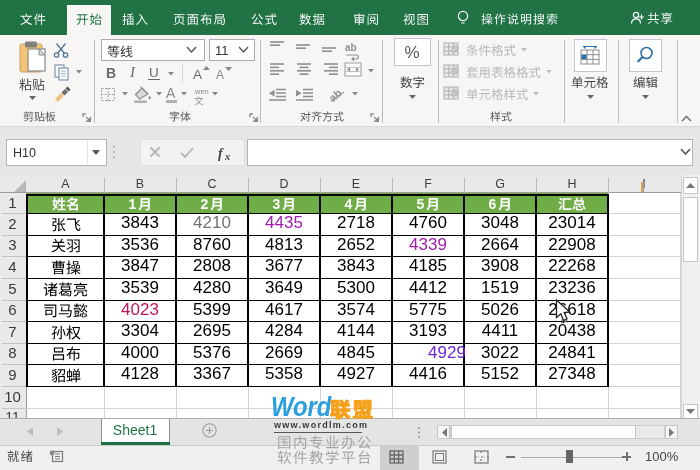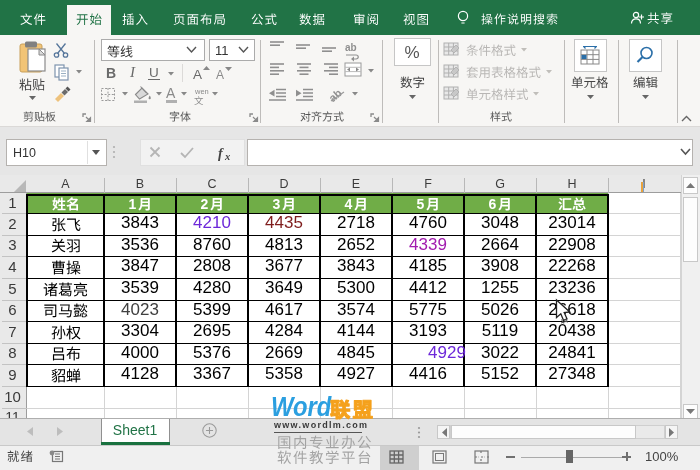--- a/index.html
+++ b/index.html
@@ -824,22 +824,22 @@
     </div>
     <div class="s" style="left:50.5px;top:216.8px">
       <svg width="30.0" height="16.5">
         <g fill="#000" transform="translate(0,13.20) scale(0.01500,-0.01500)">
           <use href="#gr5f20" x="0"></use>
           <use href="#gr98de" x="1000"></use>
         </g>
       </svg>
     </div>
     <div class="lt" style="left:140.0px;top:213.1px;transform:translateX(-50%);font:400 17.0px 'Liberation Sans',sans-serif;color:#000">3843</div>
-    <div class="lt" style="left:212.0px;top:213.1px;transform:translateX(-50%);font:400 17.0px 'Liberation Sans',sans-serif;color:#6d28d9">4210</div>
-    <div class="lt" style="left:284.0px;top:213.1px;transform:translateX(-50%);font:400 17.0px 'Liberation Sans',sans-serif;color:#7f1d1d">4435</div>
+    <div class="lt" style="left:212.0px;top:213.1px;transform:translateX(-50%);font:400 17.0px 'Liberation Sans',sans-serif;color:#737373">4210</div>
+    <div class="lt" style="left:284.0px;top:213.1px;transform:translateX(-50%);font:400 17.0px 'Liberation Sans',sans-serif;color:#a21caf">4435</div>
     <div class="lt" style="left:356.0px;top:213.1px;transform:translateX(-50%);font:400 17.0px 'Liberation Sans',sans-serif;color:#000">2718</div>
     <div class="lt" style="left:428.0px;top:213.1px;transform:translateX(-50%);font:400 17.0px 'Liberation Sans',sans-serif;color:#000">4760</div>
     <div class="lt" style="left:500.0px;top:213.1px;transform:translateX(-50%);font:400 17.0px 'Liberation Sans',sans-serif;color:#000">3048</div>
     <div class="lt" style="left:572.0px;top:213.1px;transform:translateX(-50%);font:400 17.0px 'Liberation Sans',sans-serif;color:#000">23014</div>
     <div class="s" style="left:50.5px;top:238.3px">
       <svg width="30.0" height="16.5">
         <g fill="#000" transform="translate(0,13.20) scale(0.01500,-0.01500)">
           <use href="#gr5173" x="0"></use>
           <use href="#gr7fbd" x="1000"></use>
         </g>
@@ -874,52 +874,52 @@
           <use href="#gr845b" x="1000"></use>
           <use href="#gr4eae" x="2000"></use>
         </g>
       </svg>
     </div>
     <div class="lt" style="left:140.0px;top:278.1px;transform:translateX(-50%);font:400 17.0px 'Liberation Sans',sans-serif;color:#000">3539</div>
     <div class="lt" style="left:212.0px;top:278.1px;transform:translateX(-50%);font:400 17.0px 'Liberation Sans',sans-serif;color:#000">4280</div>
     <div class="lt" style="left:284.0px;top:278.1px;transform:translateX(-50%);font:400 17.0px 'Liberation Sans',sans-serif;color:#000">3649</div>
     <div class="lt" style="left:356.0px;top:278.1px;transform:translateX(-50%);font:400 17.0px 'Liberation Sans',sans-serif;color:#000">5300</div>
     <div class="lt" style="left:428.0px;top:278.1px;transform:translateX(-50%);font:400 17.0px 'Liberation Sans',sans-serif;color:#000">4412</div>
-    <div class="lt" style="left:500.0px;top:278.1px;transform:translateX(-50%);font:400 17.0px 'Liberation Sans',sans-serif;color:#000">1255</div>
+    <div class="lt" style="left:500.0px;top:278.1px;transform:translateX(-50%);font:400 17.0px 'Liberation Sans',sans-serif;color:#000">1519</div>
     <div class="lt" style="left:572.0px;top:278.1px;transform:translateX(-50%);font:400 17.0px 'Liberation Sans',sans-serif;color:#000">23236</div>
     <div class="s" style="left:43.0px;top:303.3px">
       <svg width="45.0" height="16.5">
         <g fill="#000" transform="translate(0,13.20) scale(0.01500,-0.01500)">
           <use href="#gr53f8" x="0"></use>
           <use href="#gr9a6c" x="1000"></use>
           <use href="#gr61ff" x="2000"></use>
         </g>
       </svg>
     </div>
-    <div class="lt" style="left:140.0px;top:299.6px;transform:translateX(-50%);font:400 17.0px 'Liberation Sans',sans-serif;color:#404040">4023</div>
+    <div class="lt" style="left:140.0px;top:299.6px;transform:translateX(-50%);font:400 17.0px 'Liberation Sans',sans-serif;color:#be185d">4023</div>
     <div class="lt" style="left:212.0px;top:299.6px;transform:translateX(-50%);font:400 17.0px 'Liberation Sans',sans-serif;color:#000">5399</div>
     <div class="lt" style="left:284.0px;top:299.6px;transform:translateX(-50%);font:400 17.0px 'Liberation Sans',sans-serif;color:#000">4617</div>
     <div class="lt" style="left:356.0px;top:299.6px;transform:translateX(-50%);font:400 17.0px 'Liberation Sans',sans-serif;color:#000">3574</div>
     <div class="lt" style="left:428.0px;top:299.6px;transform:translateX(-50%);font:400 17.0px 'Liberation Sans',sans-serif;color:#000">5775</div>
     <div class="lt" style="left:500.0px;top:299.6px;transform:translateX(-50%);font:400 17.0px 'Liberation Sans',sans-serif;color:#000">5026</div>
     <div class="lt" style="left:572.0px;top:299.6px;transform:translateX(-50%);font:400 17.0px 'Liberation Sans',sans-serif;color:#000">26618</div>
     <div class="s" style="left:50.5px;top:324.8px">
       <svg width="30.0" height="16.5">
         <g fill="#000" transform="translate(0,13.20) scale(0.01500,-0.01500)">
           <use href="#gr5b59" x="0"></use>
           <use href="#gr6743" x="1000"></use>
         </g>
       </svg>
     </div>
     <div class="lt" style="left:140.0px;top:321.1px;transform:translateX(-50%);font:400 17.0px 'Liberation Sans',sans-serif;color:#000">3304</div>
     <div class="lt" style="left:212.0px;top:321.1px;transform:translateX(-50%);font:400 17.0px 'Liberation Sans',sans-serif;color:#000">2695</div>
     <div class="lt" style="left:284.0px;top:321.1px;transform:translateX(-50%);font:400 17.0px 'Liberation Sans',sans-serif;color:#000">4284</div>
     <div class="lt" style="left:356.0px;top:321.1px;transform:translateX(-50%);font:400 17.0px 'Liberation Sans',sans-serif;color:#000">4144</div>
     <div class="lt" style="left:428.0px;top:321.1px;transform:translateX(-50%);font:400 17.0px 'Liberation Sans',sans-serif;color:#000">3193</div>
-    <div class="lt" style="left:500.0px;top:321.1px;transform:translateX(-50%);font:400 17.0px 'Liberation Sans',sans-serif;color:#000">5119</div>
+    <div class="lt" style="left:500.0px;top:321.1px;transform:translateX(-50%);font:400 17.0px 'Liberation Sans',sans-serif;color:#000">4411</div>
     <div class="lt" style="left:572.0px;top:321.1px;transform:translateX(-50%);font:400 17.0px 'Liberation Sans',sans-serif;color:#000">20438</div>
     <div class="s" style="left:50.5px;top:346.3px">
       <svg width="30.0" height="16.5">
         <g fill="#000" transform="translate(0,13.20) scale(0.01500,-0.01500)">
           <use href="#gr5415" x="0"></use>
           <use href="#gr5e03" x="1000"></use>
         </g>
       </svg>
     </div>
     <div class="lt" style="left:140.0px;top:342.6px;transform:translateX(-50%);font:400 17.0px 'Liberation Sans',sans-serif;color:#000">4000</div>

